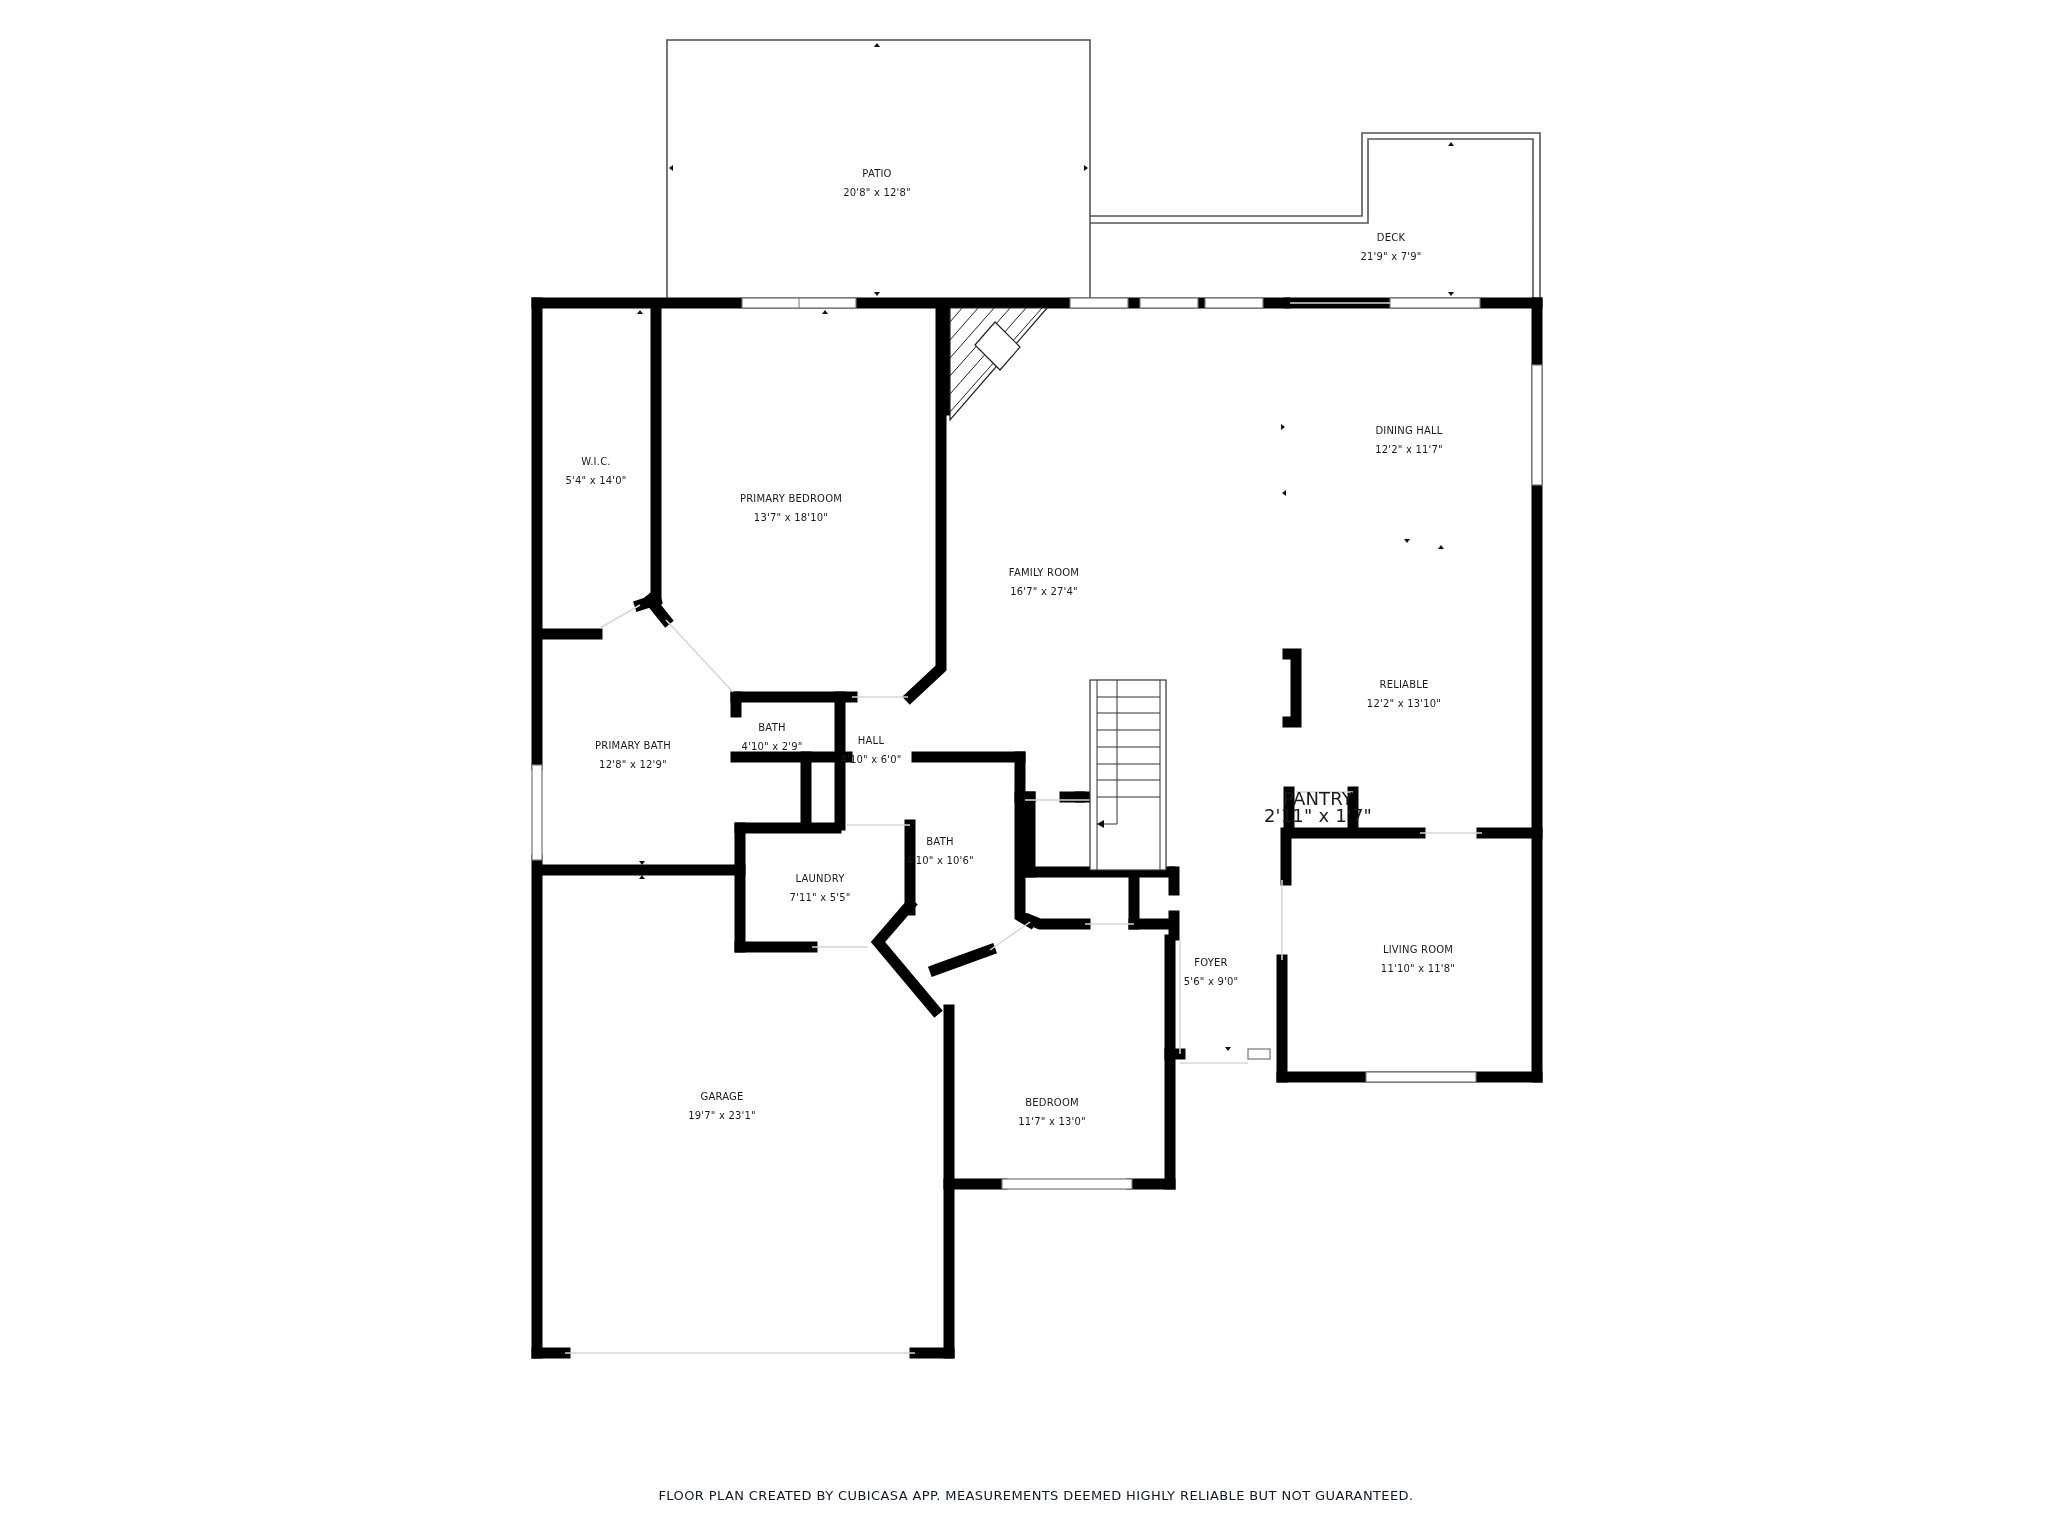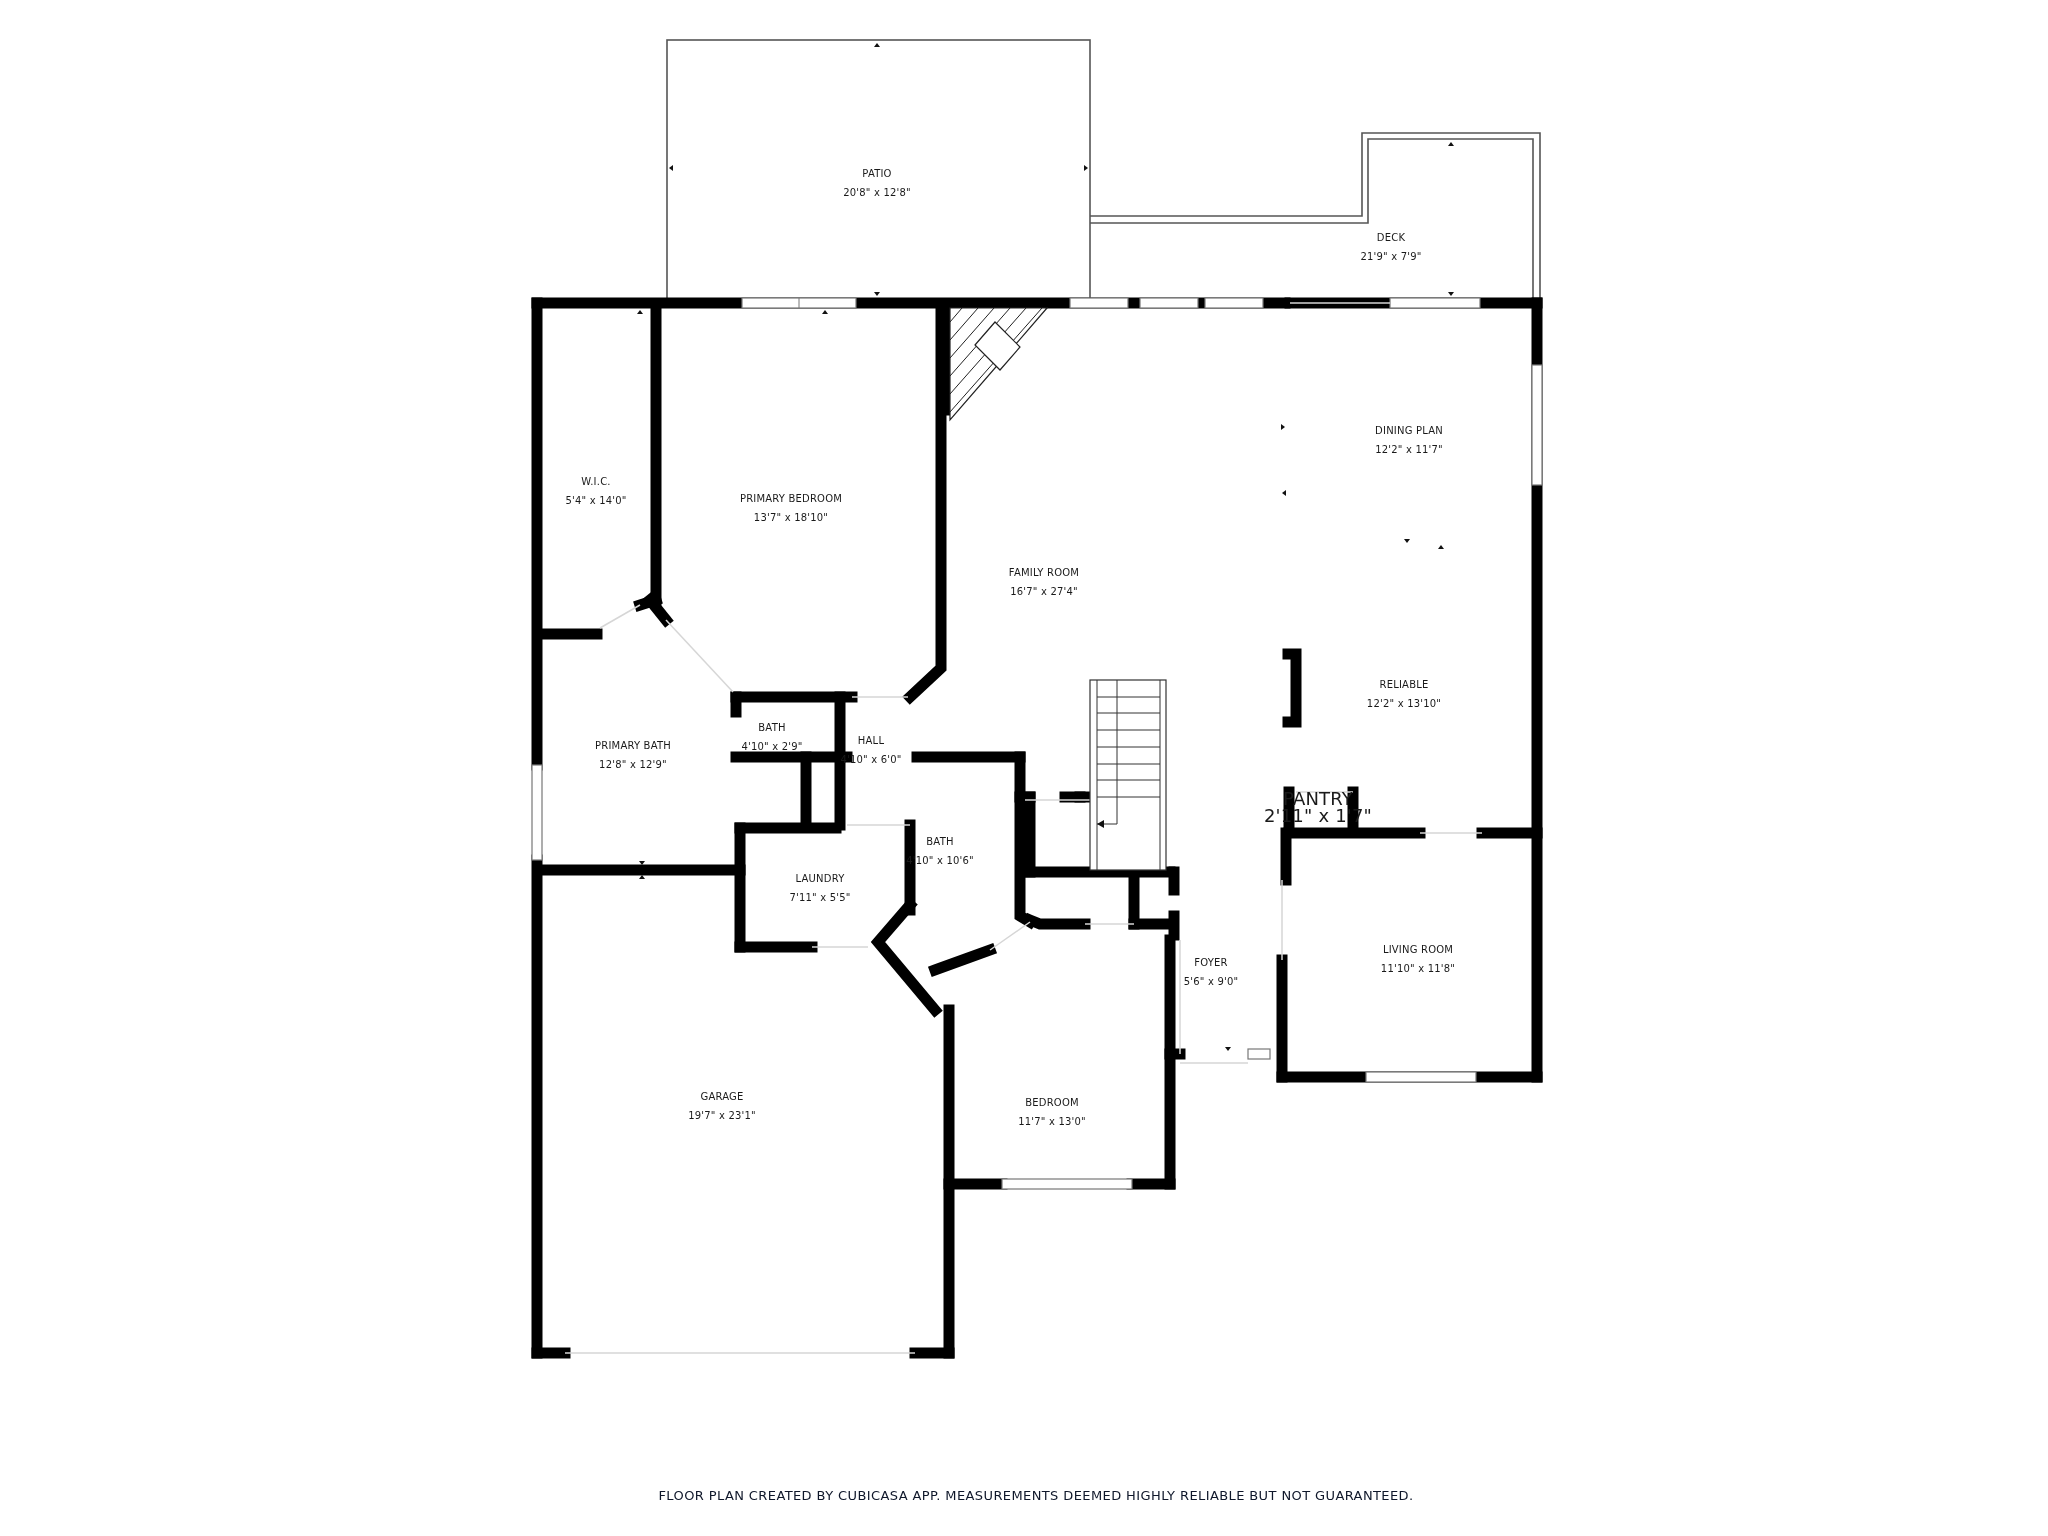--- a/index.html
+++ b/index.html
@@ -182,30 +182,30 @@
 </svg>
 
 <div class="room-label" style="left:877px; top:164px;">
   <span>PATIO</span>
   <span class="dim">20'8" x 12'8"</span>
 </div>
 <div class="room-label" style="left:1391px; top:228px;">
   <span>DECK</span>
   <span class="dim">21'9" x 7'9"</span>
 </div>
-<div class="room-label" style="left:596px; top:472px;">
+<div class="room-label" style="left:596px; top:452px;">
   <span>W.I.C.</span>
   <span class="dim">5'4" x 14'0"</span>
 </div>
 <div class="room-label" style="left:791px; top:489px;">
   <span>PRIMARY BEDROOM</span>
   <span class="dim">13'7" x 18'10"</span>
 </div>
 <div class="room-label" style="left:1409px; top:421px;">
-  <span>DINING PLAN</span>
+  <span>DINING HALL</span>
   <span class="dim">12'2" x 11'7"</span>
 </div>
 <div class="room-label" style="left:1044px; top:563px;">
   <span>FAMILY ROOM</span>
   <span class="dim">16'7" x 27'4"</span>
 </div>
 <div class="room-label" style="left:1404px; top:675px;">
   <span>RELIABLE</span>
   <span class="dim">12'2" x 13'10"</span>
 </div>

